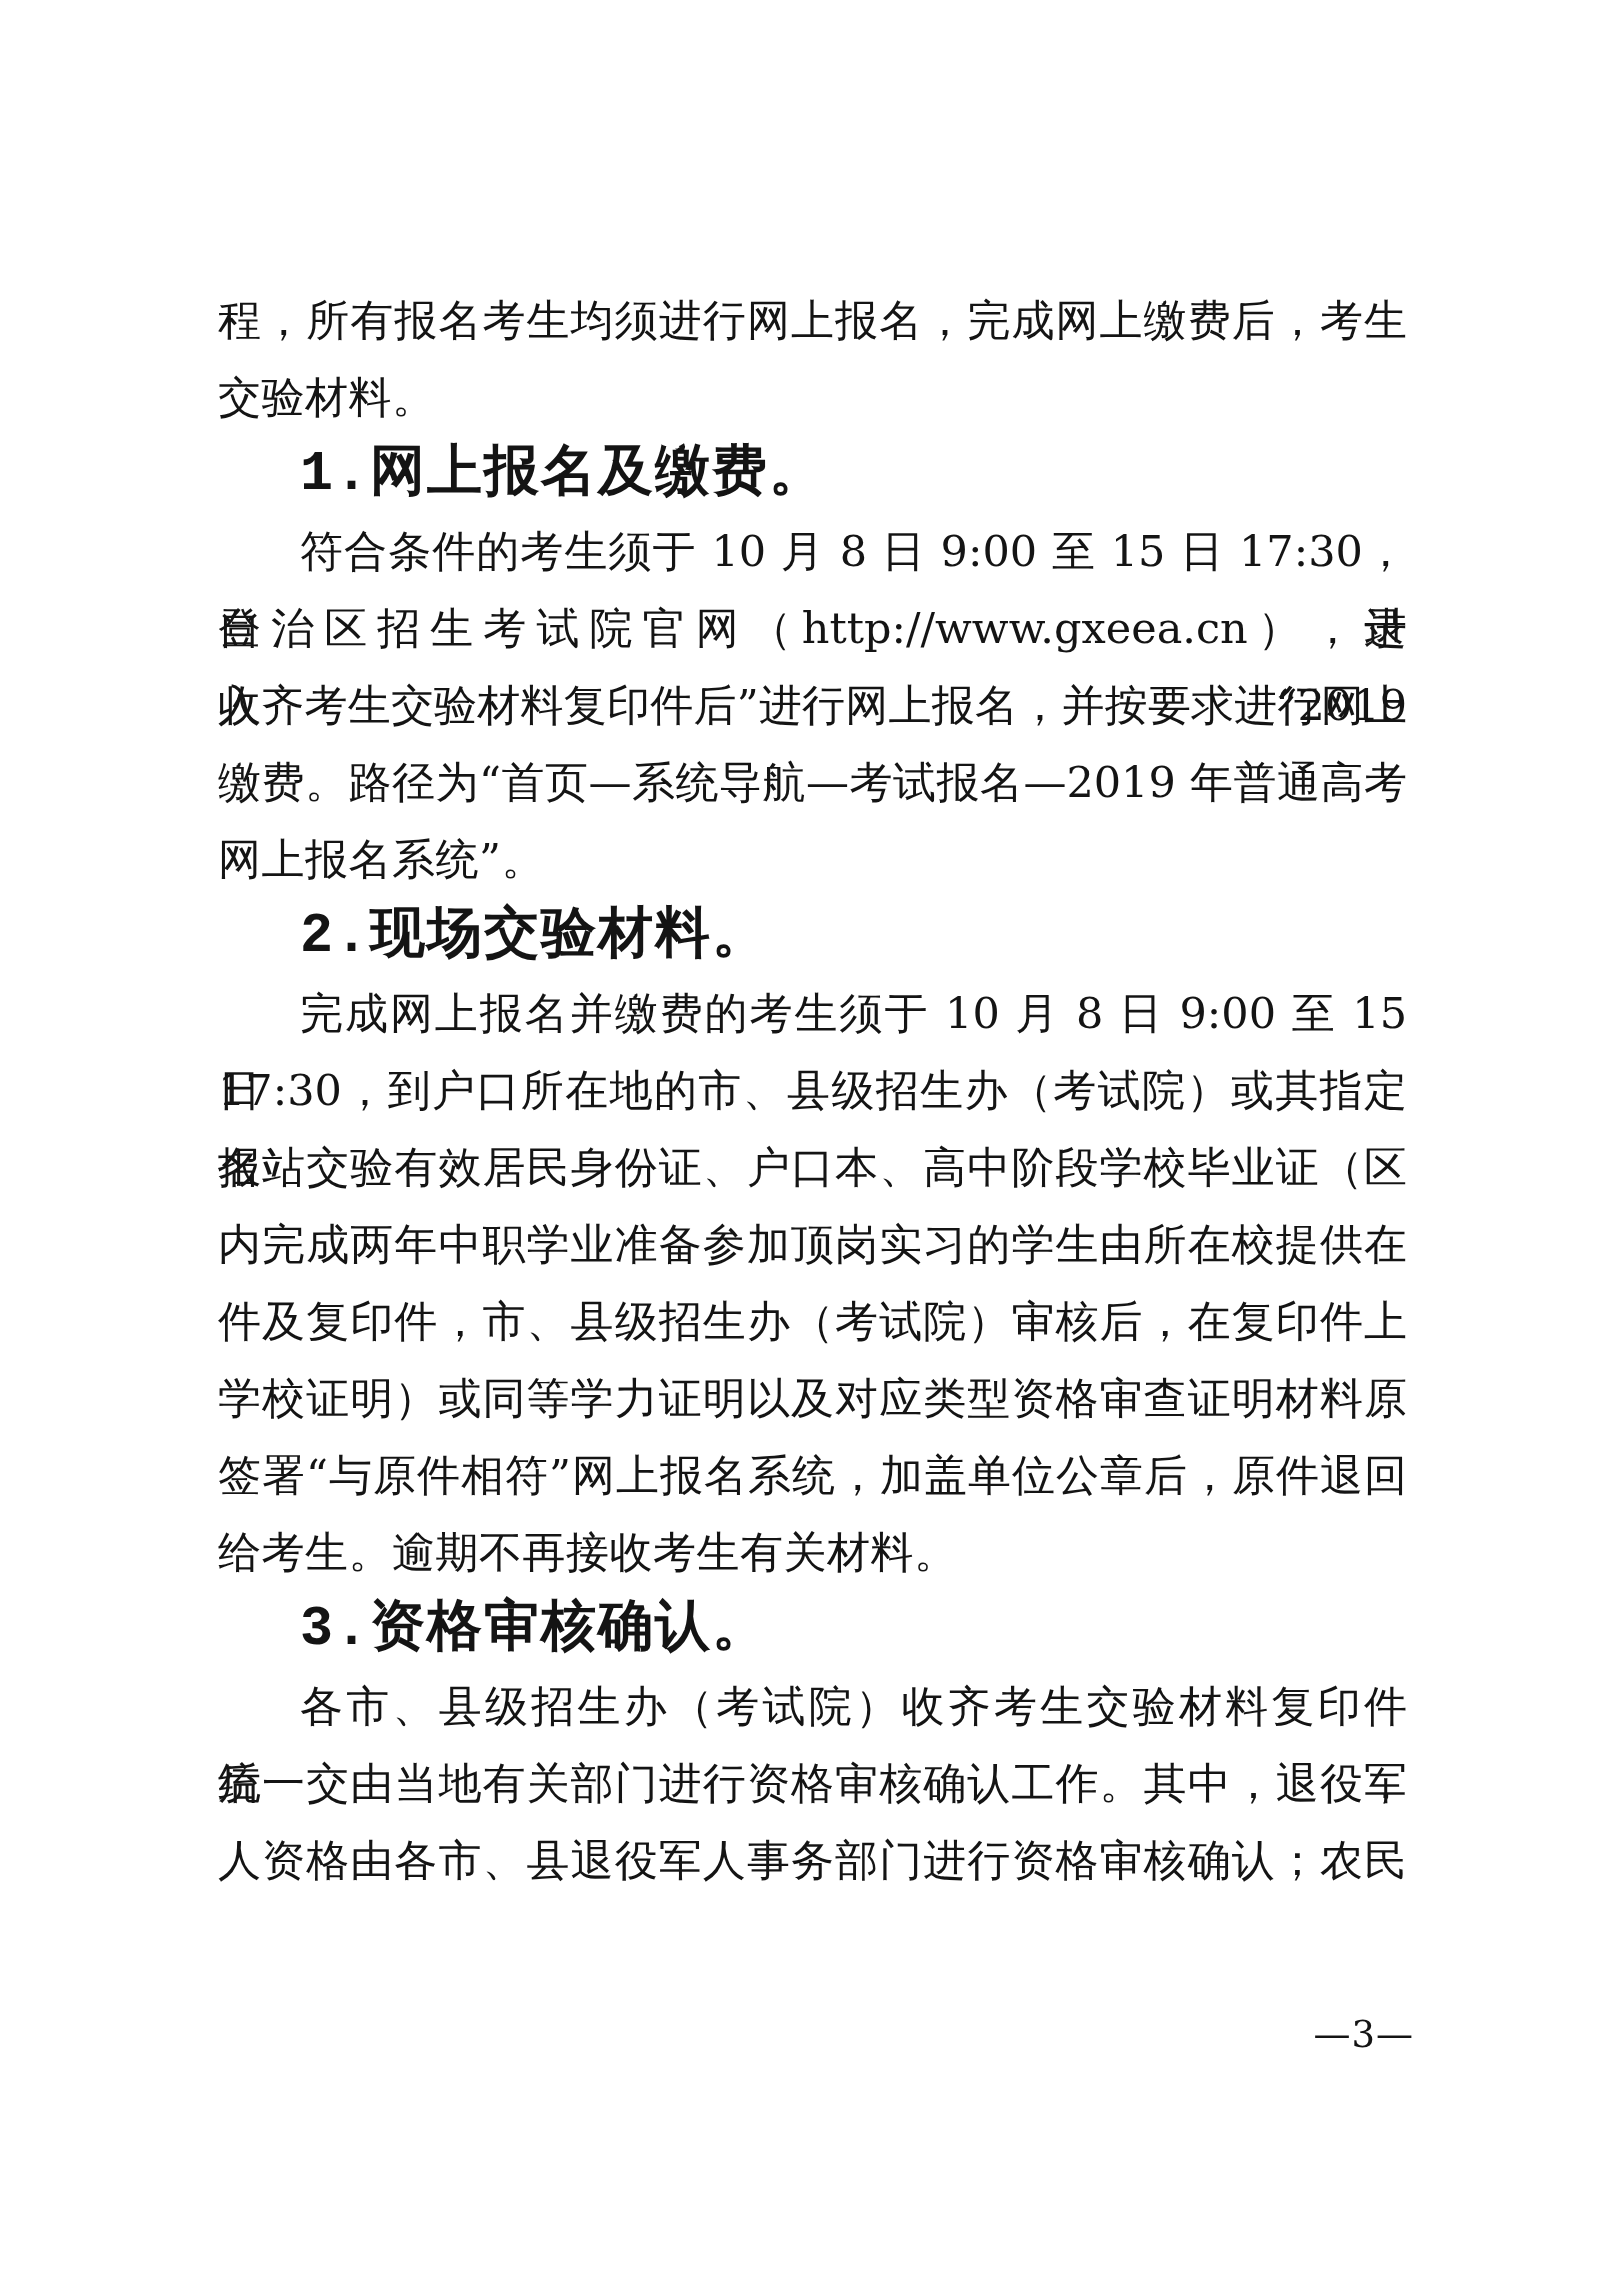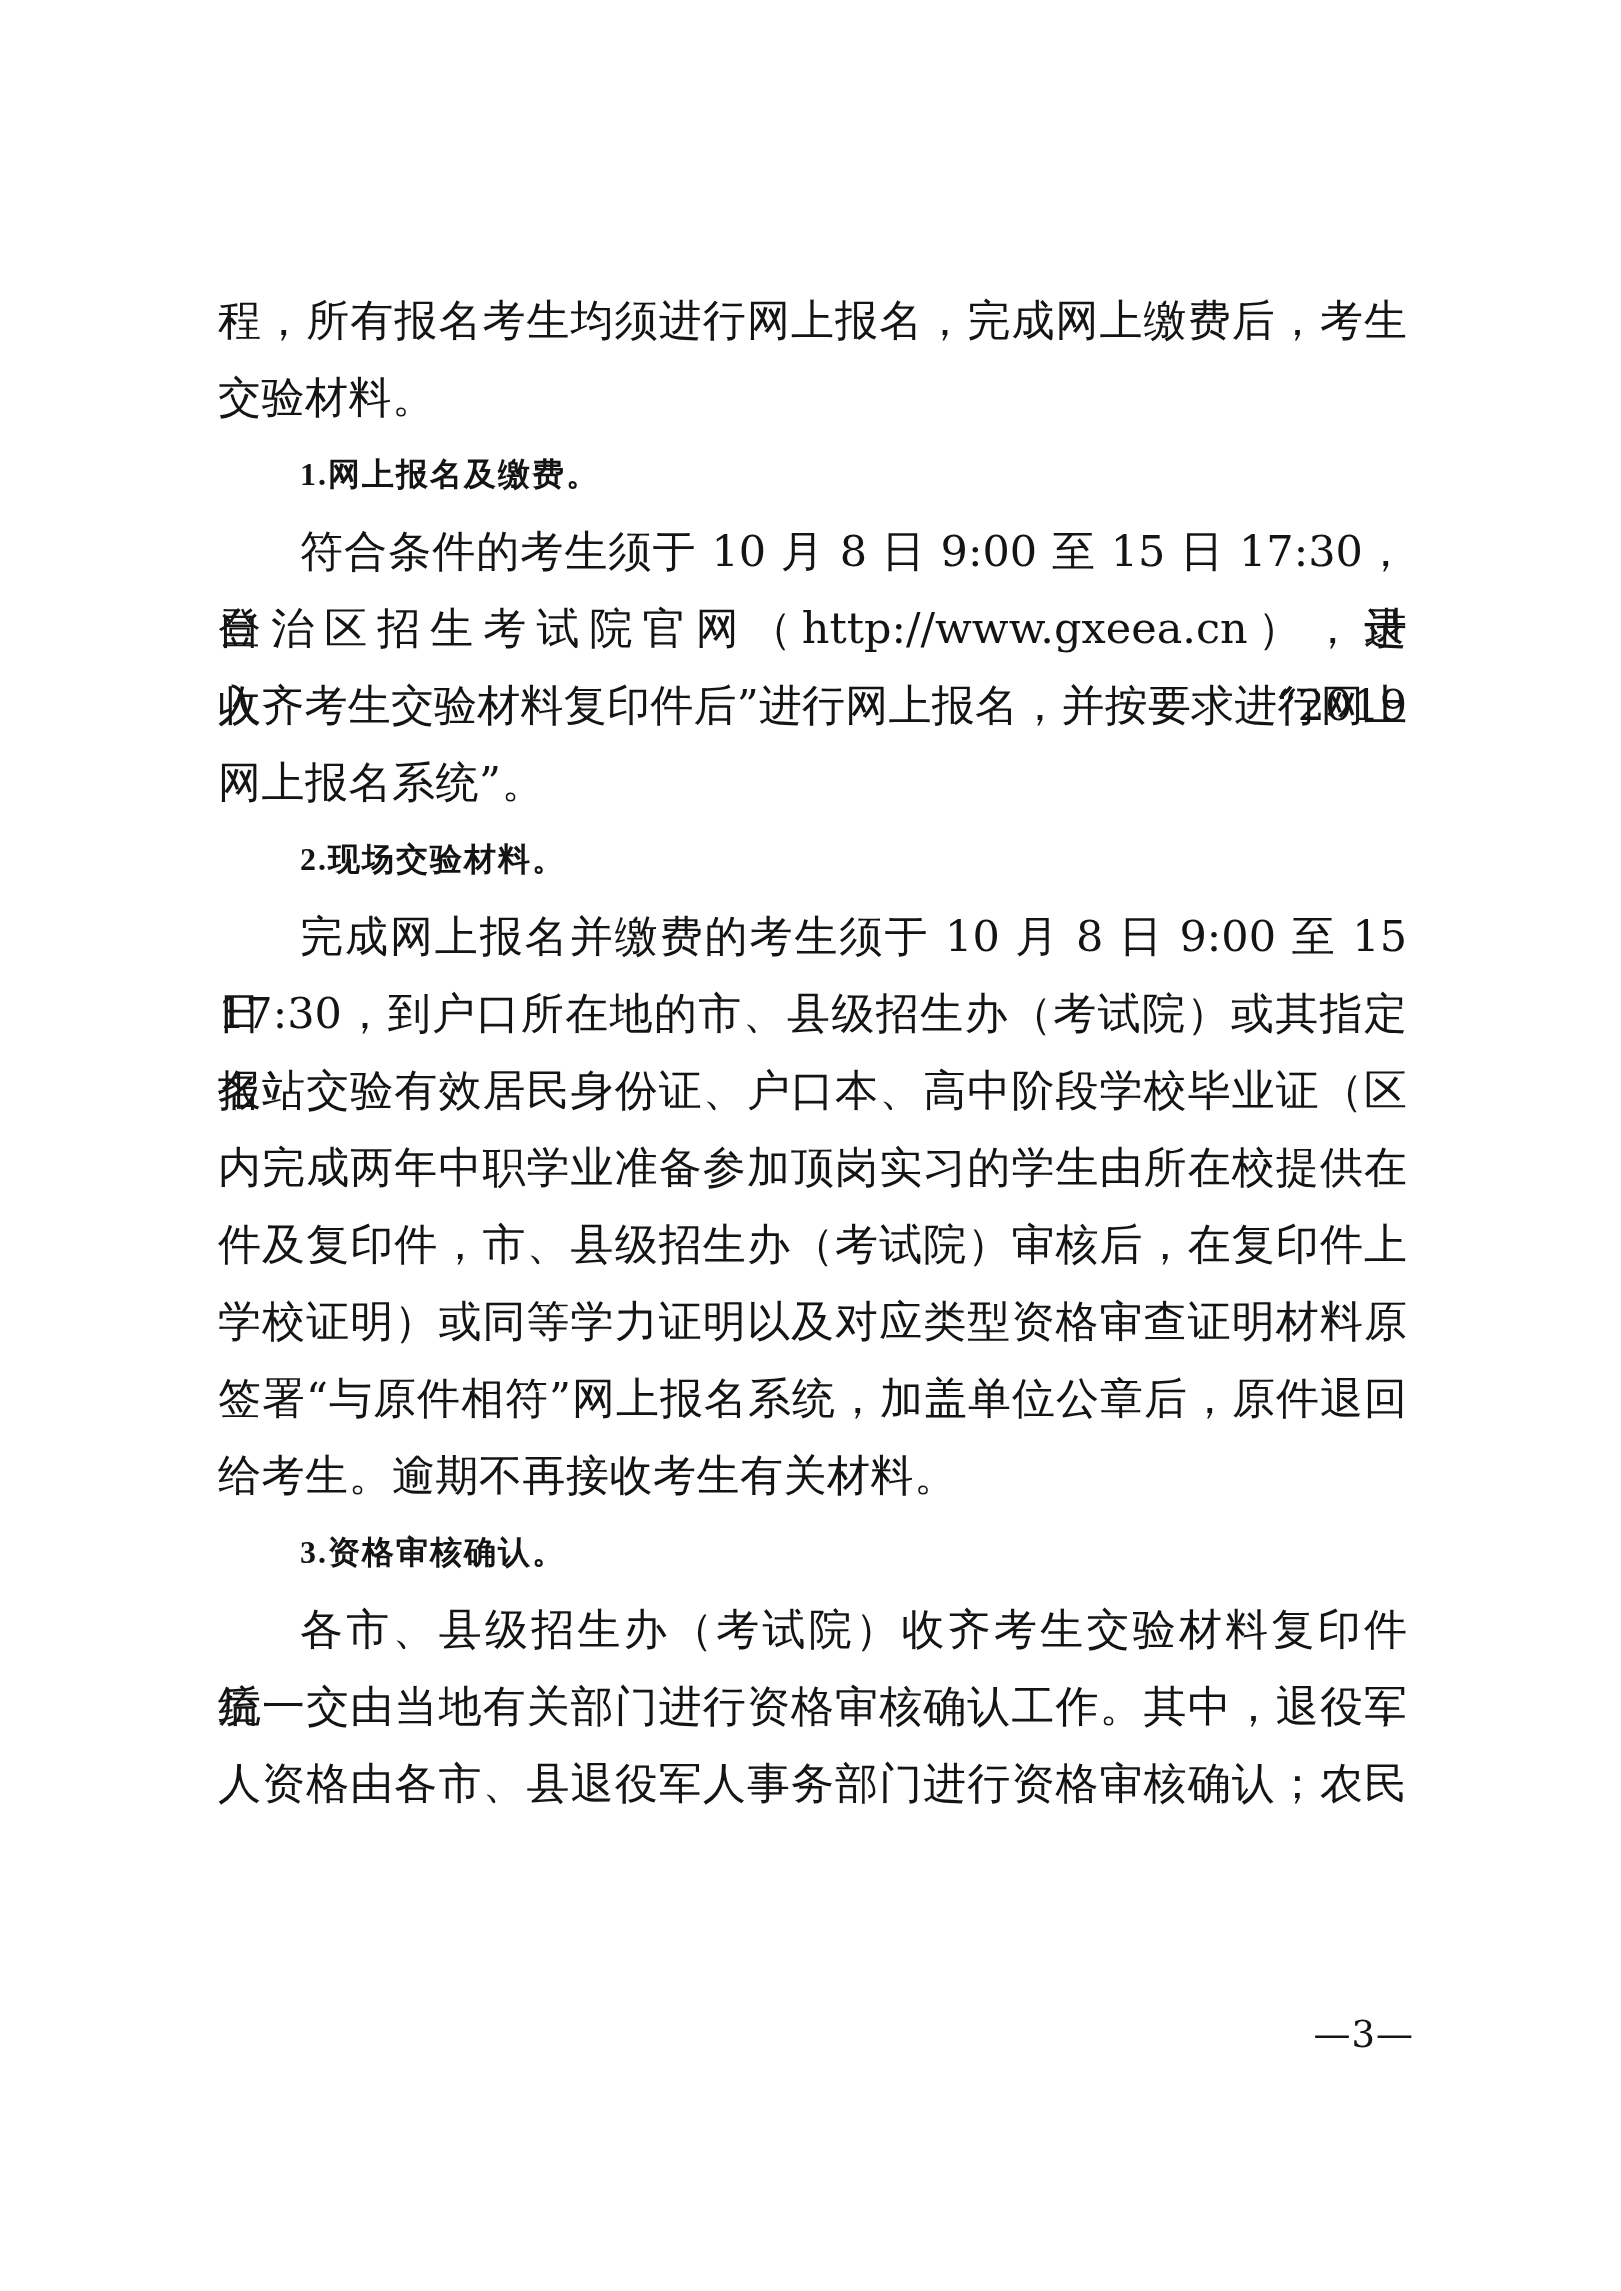--- a/index.html
+++ b/index.html
@@ -33,23 +33,23 @@
   .line.j {
     white-space: normal;
     text-align: justify;
     text-align-last: justify;
     letter-spacing: 0;
   }
   .line.indent {
     text-indent: 82px;
   }
   .line.h {
-    font-family: Liberation Serif, serif;
+    font-family: Liberation Mono, monospace;
     font-weight: 700;
-    font-size: 32px;
+    font-size: 55px;
     letter-spacing: 2px;
   }
   .page-num {
     position: absolute;
     top: 2005px;
     left: 1304px;
     width: 110px;
     font-family: "DejaVu Serif", "Liberation Serif", serif;
     font-size: 37px;
     line-height: 59px;
@@ -62,20 +62,21 @@
 <body>
 
 <div class="page">
   <div class="text-block">
     <div class="line j">程，所有报名考生均须进行网上报名，完成网上缴费后，考生</div>
     <div class="line">交验材料。</div>
     <div class="line h indent">1.网上报名及缴费。</div>
     <div class="line j indent">符合条件的考生须于 10 月 8 日 9:00 至 15 日 17:30，登录</div>
     <div class="line j">自治区招生考试院官网（http://www.gxeea.cn），进入“2019</div>
     <div class="line j">收齐考生交验材料复印件后”进行网上报名，并按要求进行网上</div>
+    <div class="line j">缴费。路径为“首页—系统导航—考试报名—2019 年普通高考</div>
     <div class="line">网上报名系统”。</div>
     <div class="line h indent">2.现场交验材料。</div>
     <div class="line j indent">完成网上报名并缴费的考生须于 10 月 8 日 9:00 至 15 日</div>
     <div class="line j">17:30，到户口所在地的市、县级招生办（考试院）或其指定报</div>
     <div class="line j">名站交验有效居民身份证、户口本、高中阶段学校毕业证（区</div>
     <div class="line j">内完成两年中职学业准备参加顶岗实习的学生由所在校提供在</div>
     <div class="line j">件及复印件，市、县级招生办（考试院）审核后，在复印件上</div>
     <div class="line j">学校证明）或同等学力证明以及对应类型资格审查证明材料原</div>
     <div class="line j">签署“与原件相符”网上报名系统，加盖单位公章后，原件退回</div>
     <div class="line">给考生。逾期不再接收考生有关材料。</div>

